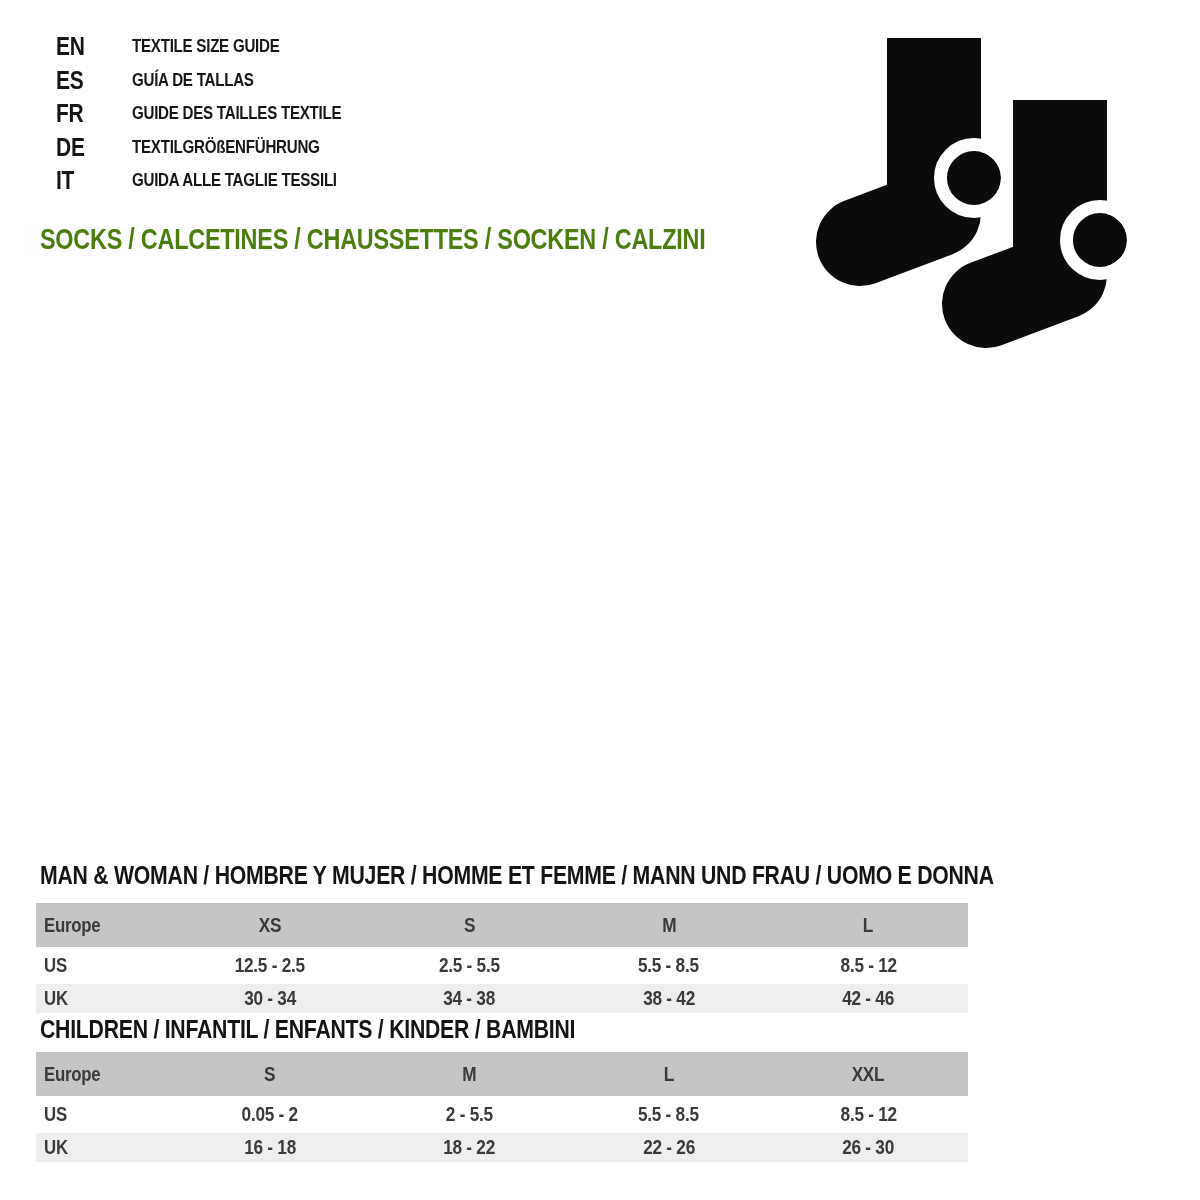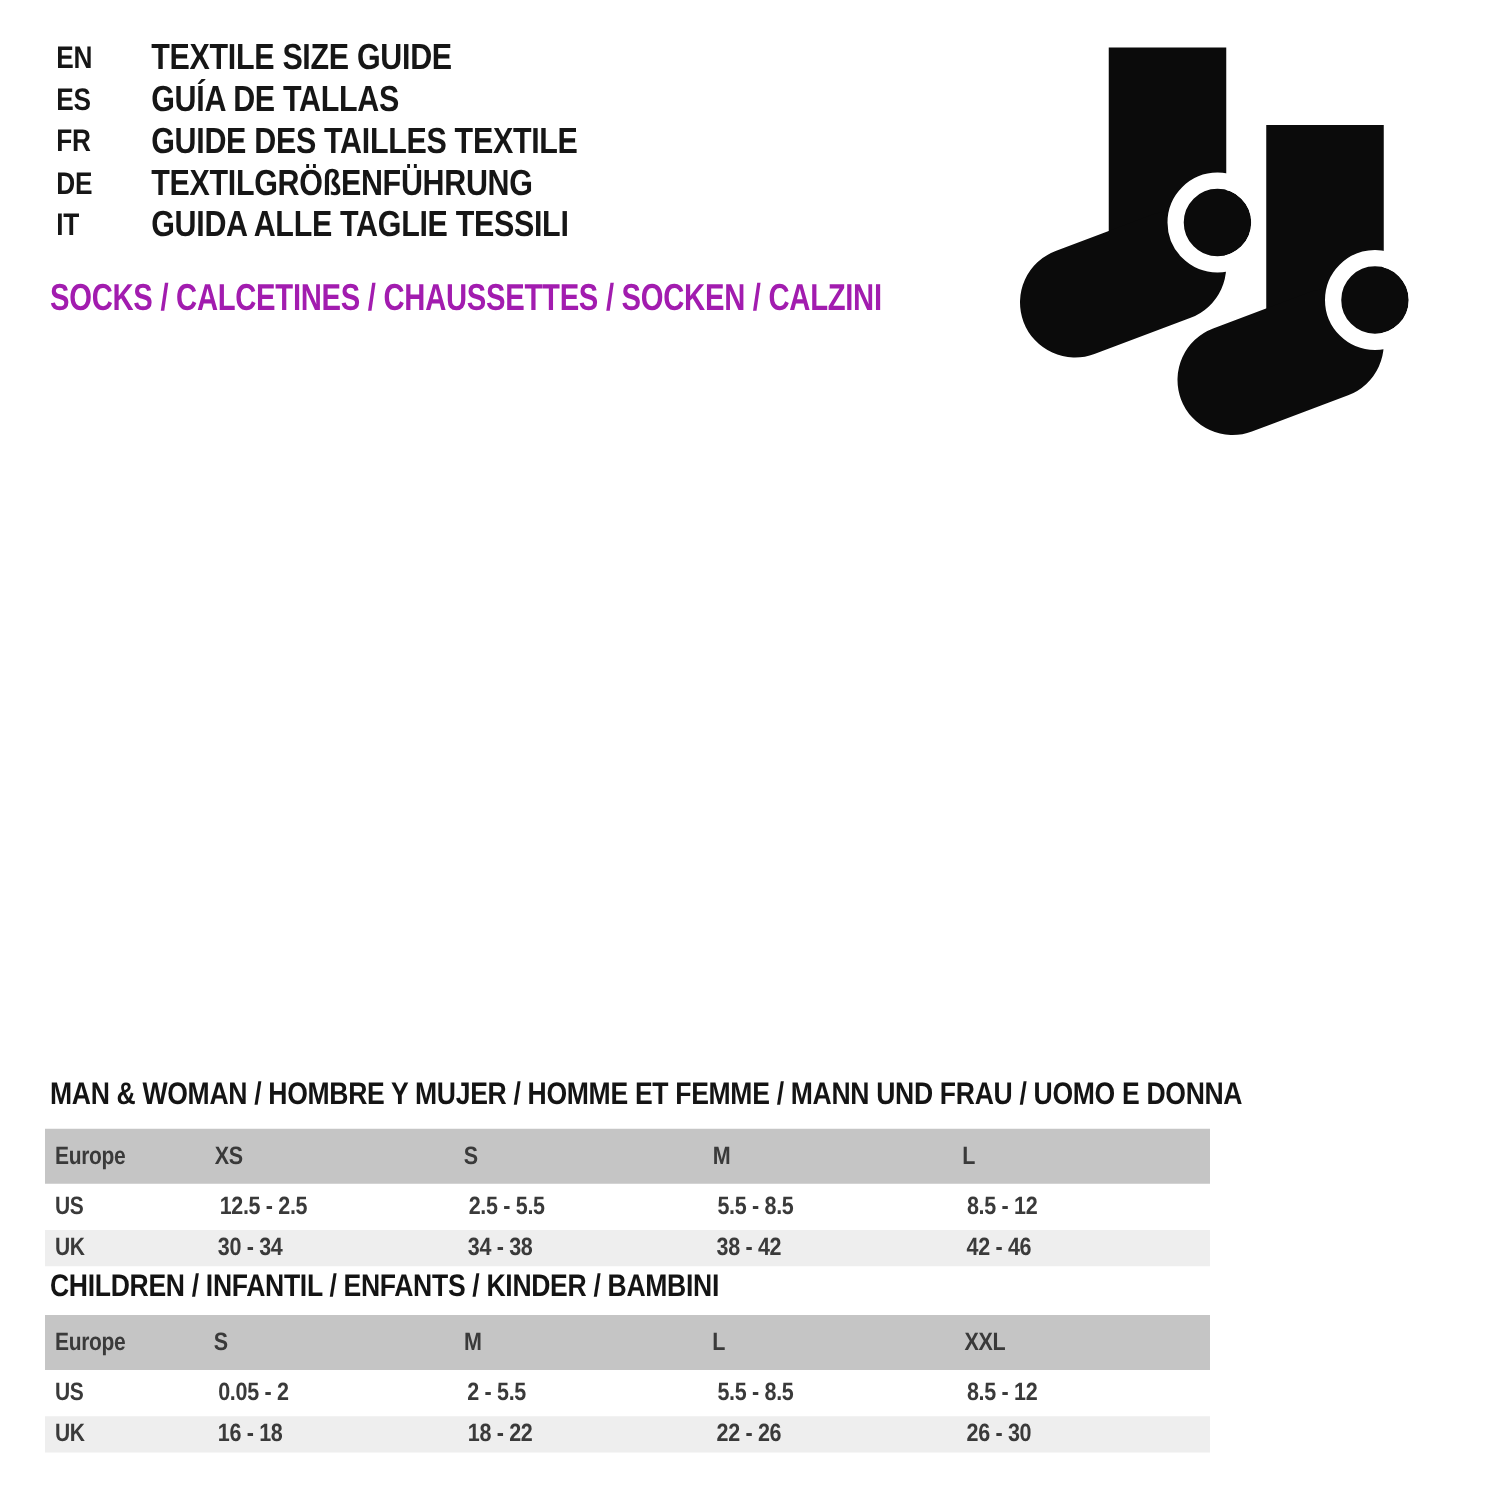--- a/index.html
+++ b/index.html
@@ -20,50 +20,50 @@
   }
   .condc{
     display:inline-block;
     transform:scaleX(0.86);
     transform-origin:50% 50%;
     white-space:nowrap;
     letter-spacing:-0.3px;
   }
 
   
-  .lang-block{position:absolute;left:45px;top:30px;}
+  .lang-block{position:absolute;left:56px;top:30px;}
   .lang-row{display:flex;height:33.5px;align-items:center;}
   .lang-code{width:76px;font-size:25px;font-weight:bold;color:#161616;}
-  .lang-label{font-size:29px;font-weight:bold;color:#161616;}
+  .lang-label{font-size:18px;font-weight:bold;color:#161616;}
 
   
   .category{
     position:absolute;left:40px;top:222px;
-    font-size:30px;font-weight:bold;color:#a21caf;
+    font-size:30px;font-weight:bold;color:#4d7c0f;
   }
 
   
   .socks-icon{position:absolute;left:812px;top:28px;}
 
   
   .size-section{position:absolute;left:36px;width:932px;margin-top:47px;}
   .section-man{top:814px;}
   .section-children{top:968px;}
   .table-title{
     font-size:25px;font-weight:bold;color:#141414;
     padding-left:4px;height:28px;line-height:28px;
   }
   .section-man .ttable{margin-top:14px;}
   .section-children .ttable{margin-top:9px;}
   .trow{display:flex;align-items:center;height:44px;margin-bottom:4px;}
   .trow-data{height:29px;}
   .trow-header{background:#c5c5c5;}
   .trow-alt{background:#eeeeee;}
   .c0{width:14.4%;box-sizing:border-box;padding-left:8px;text-align:left;}
-  .cv{width:21.4%;}
+  .cv{width:21.4%;text-align:center;}
   .cell-text{font-size:20px;font-weight:bold;color:#3a3a3a;}
 </style>
 </head>
 <body>
 
 <div class="canvas">
 
   <div class="lang-block">
     <div class="lang-row">
       <span class="lang-code"><span class="cond">EN</span></span>

